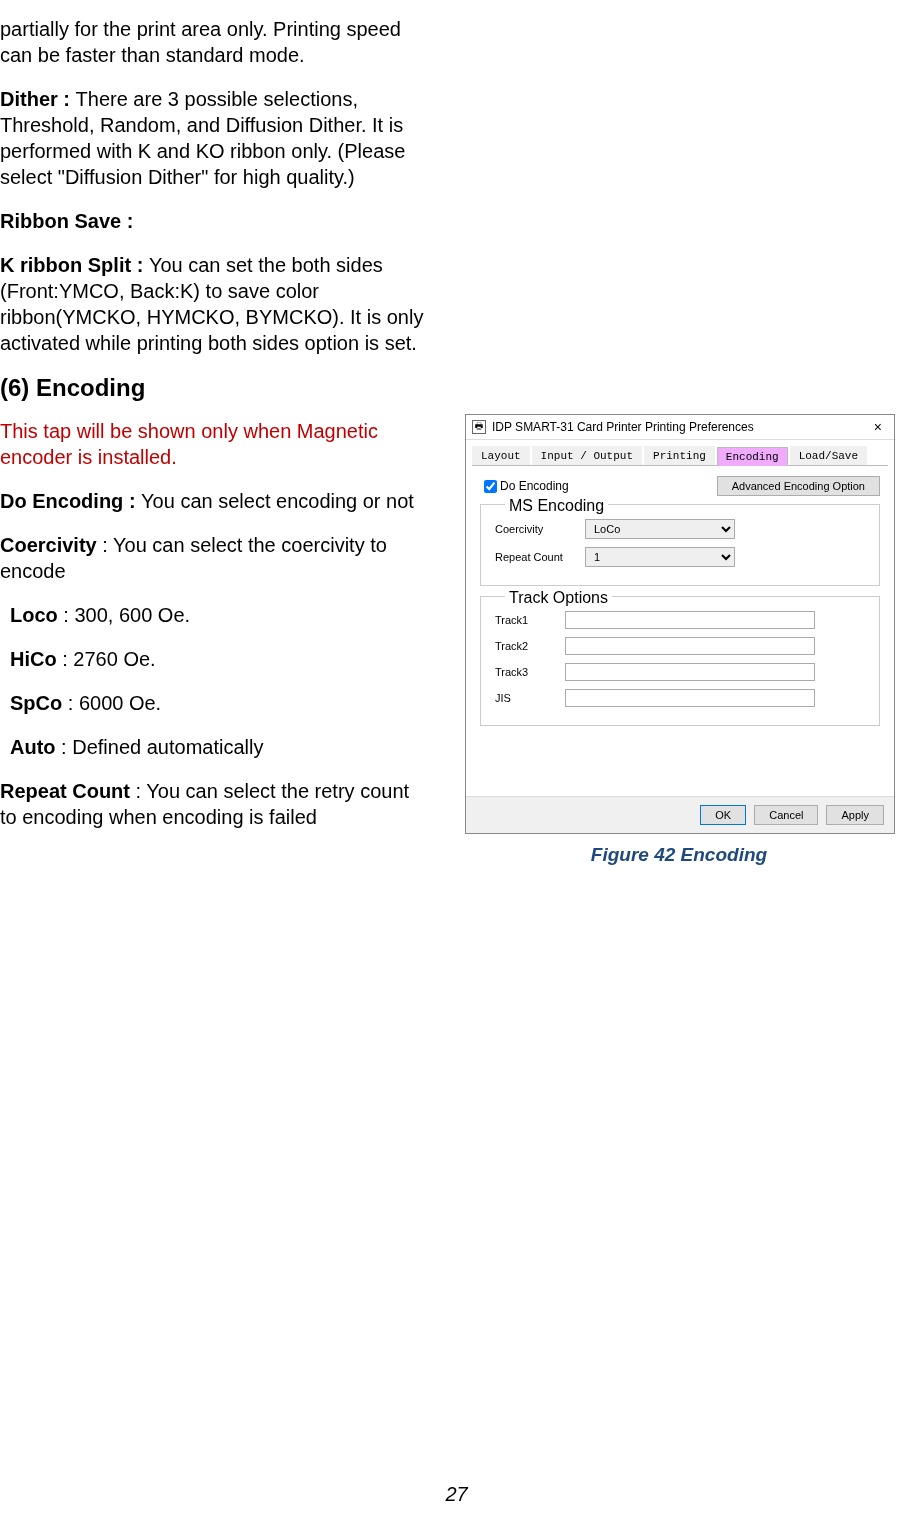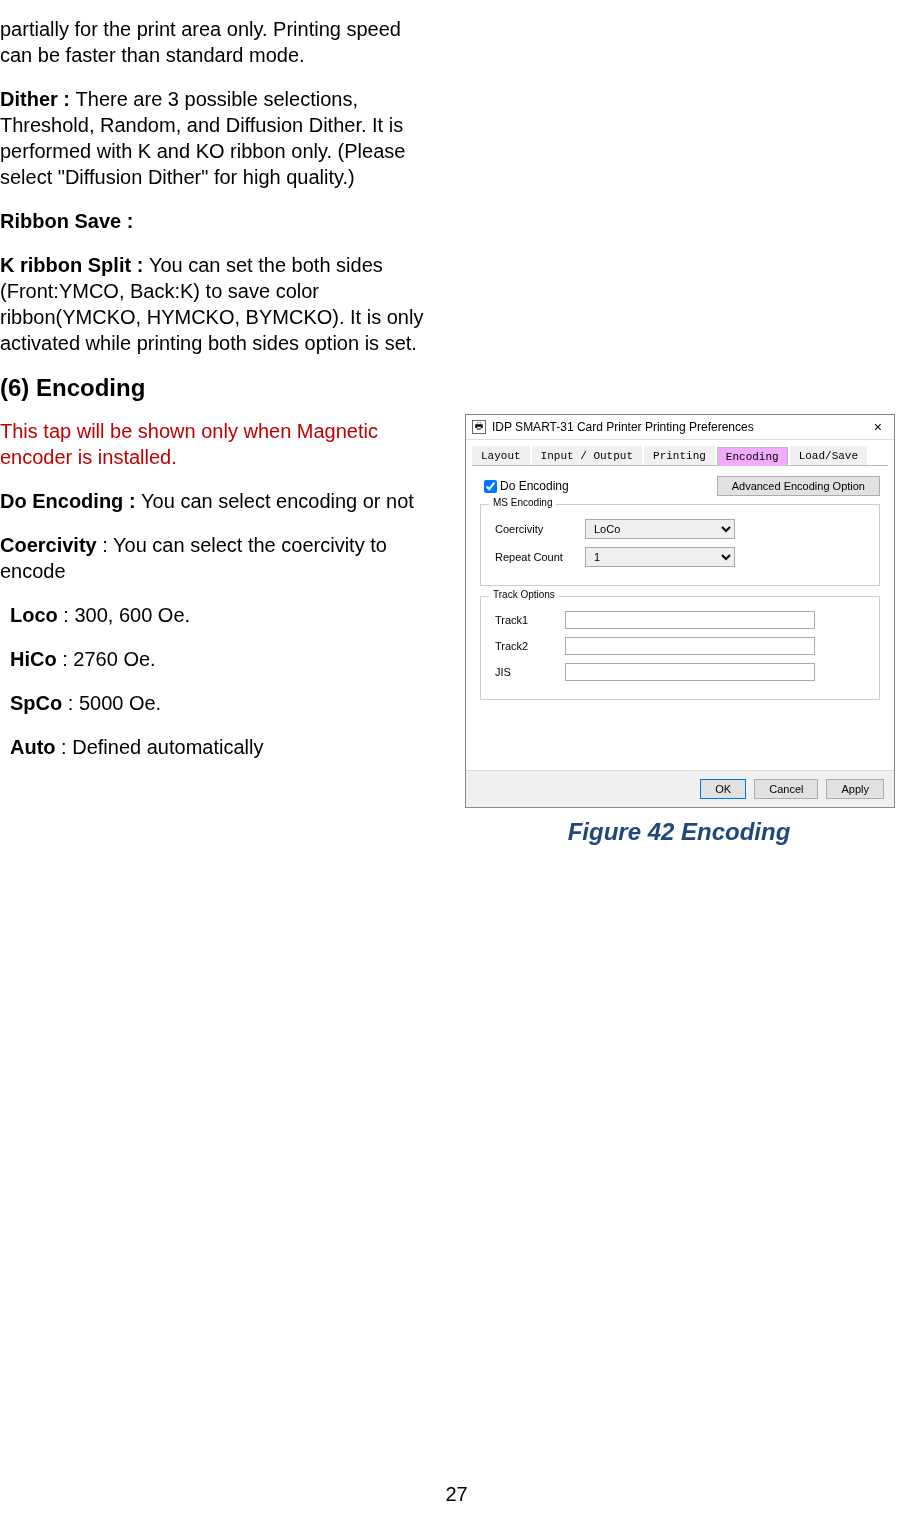--- a/index.html
+++ b/index.html
@@ -44,29 +44,30 @@
     color: #c00000;
   }
   .indent {
     padding-left: 10px;
   }
   .caption {
     text-align: center;
     color: #1F497D;
     font-style: italic;
     font-weight: bold;
-    font-size: 24px;
+    font-size: 19px;
     margin-top: 10px;
   }
   .page-number {
     position: absolute;
     bottom: 20px;
     width: 100%;
     text-align: center;
     font-size: 20px;
+    font-style: italic;
   }
 
   
   .dialog {
     width: 430px;
     border: 1px solid #888;
     background: #fff;
     font-size: 12px;
     margin-left: 20px;
   }
@@ -139,24 +140,24 @@
   }
   .group-box {
     border: 1px solid #ccc;
     padding: 14px 14px 10px 14px;
     margin-bottom: 10px;
     position: relative;
   }
   .group-box .legend {
     position: absolute;
     top: -8px;
-    left: 8px;
+    left: 24px;
     background: #fff;
     padding: 0 4px;
-    font-size: 10px;
+    font-size: 16px;
   }
   .field-row {
     display: flex;
     align-items: center;
     margin-bottom: 8px;
   }
   .field-row label {
     width: 90px;
     font-size: 11px;
   }
@@ -213,26 +214,29 @@
         <span class="bold">Coercivity</span><span> : You can select the coercivity to encode</span>
       </p>
 
       <p class="indent">
         <span class="bold">Loco</span><span> : 300, 600 Oe.</span>
       </p>
       <p class="indent">
         <span class="bold">HiCo</span><span> : 2760 Oe.</span>
       </p>
       <p class="indent">
-        <span class="bold">SpCo</span><span> : 5000 Oe.</span>
+        <span class="bold">SpCo</span><span> : 6000 Oe.</span>
       </p>
       <p class="indent">
         <span class="bold">Auto</span><span> : Defined automatically</span>
       </p>
 
+      <p>
+        <span class="bold">Repeat Count</span><span> : You can select the retry count to encoding when encoding is failed</span>
+      </p>
 
     </div>
 
     <div class="right-col">
 
       <div class="dialog">
         <div class="dialog-titlebar">
           <span class="ico">🖶</span>
           <span class="title-text">IDP SMART-31 Card Printer Printing Preferences</span>
           <span class="close">×</span>
@@ -275,20 +279,24 @@
             <span class="legend">Track Options</span>
             <div class="field-row track-row">
               <label>Track1</label>
               <input type="text" style="">
             </div>
             <div class="field-row track-row">
               <label>Track2</label>
               <input type="text" style="">
             </div>
             <div class="field-row track-row">
+              <label>Track3</label>
+              <input type="text" style="">
+            </div>
+            <div class="field-row track-row">
               <label>JIS</label>
               <input type="text" style="">
             </div>
           </div>
         </div>
 
         <div class="dialog-footer">
           <button class="btn ok">OK</button>
           <button class="btn">Cancel</button>
           <button class="btn">Apply</button>

